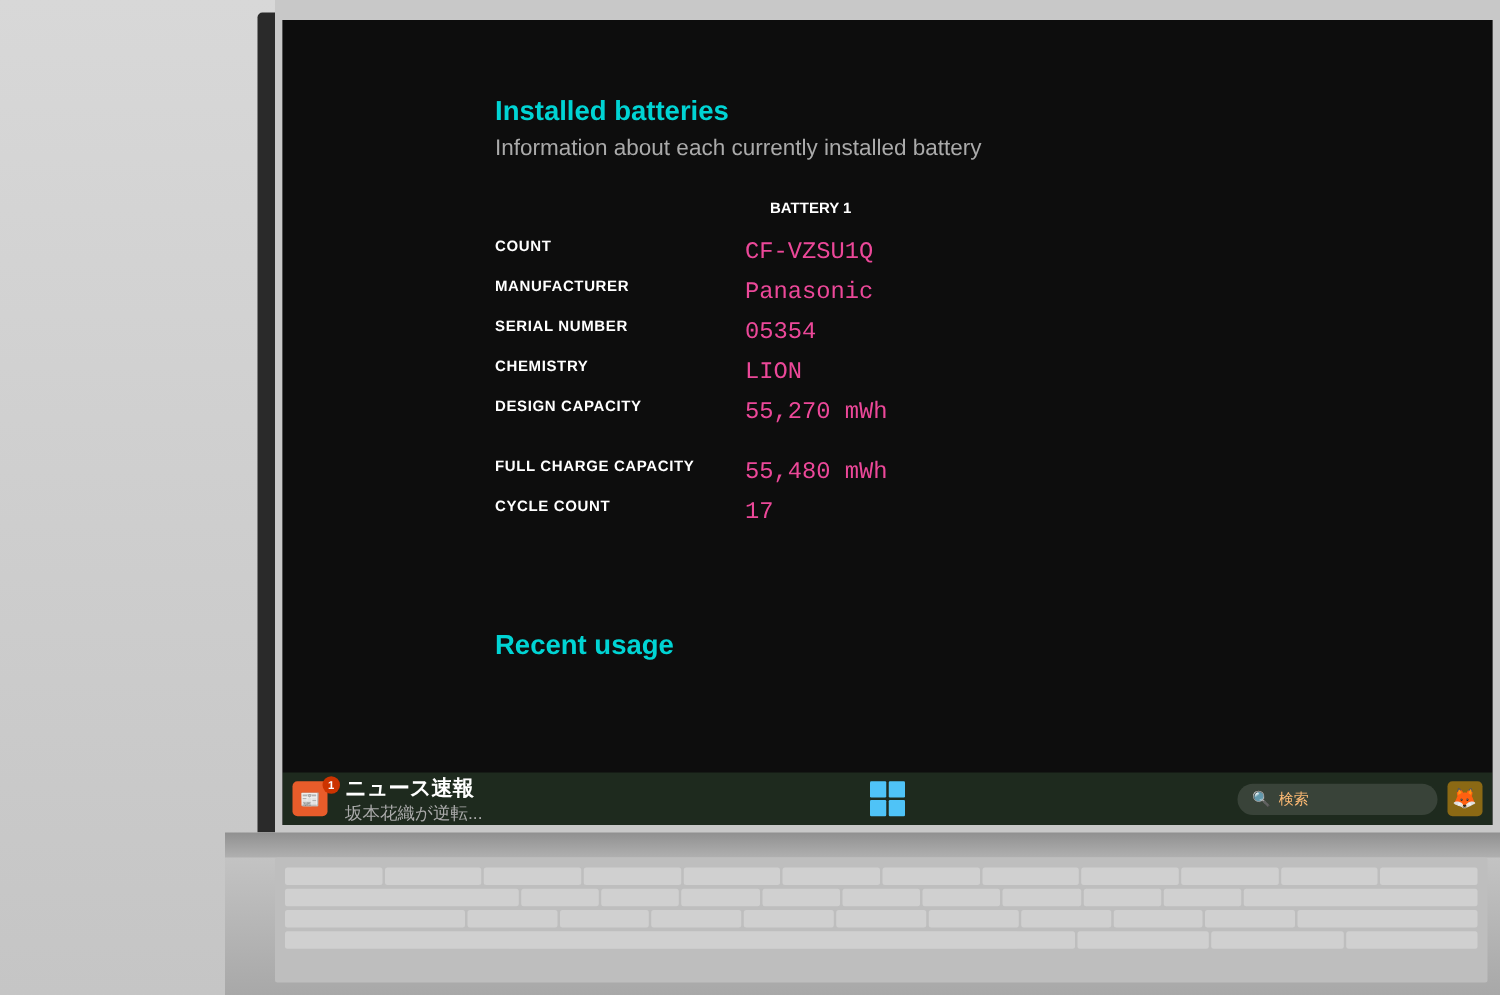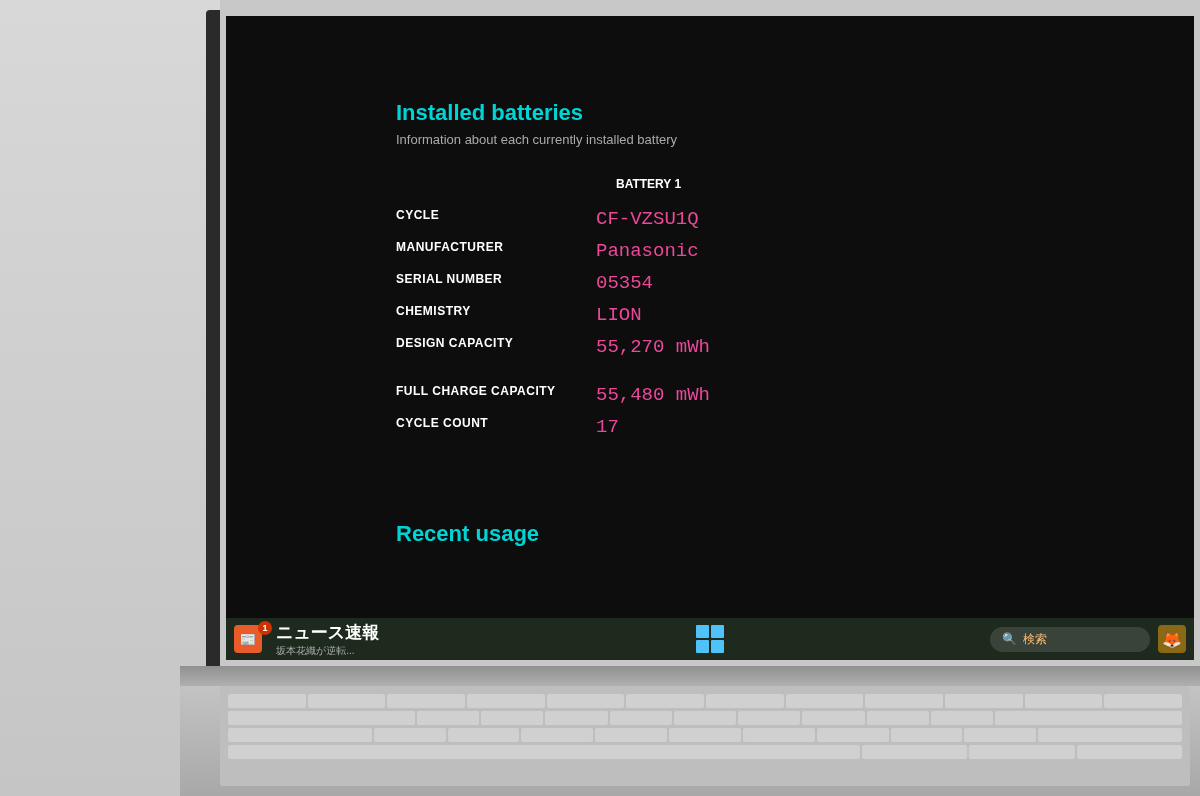--- a/index.html
+++ b/index.html
@@ -33,25 +33,24 @@
       bottom: 42px;
       background: #0d0d0d;
       padding: 60px 30px 30px 170px;
     }
 
     .section-title {
       font-size: 22px;
       font-weight: 600;
       color: #00d4d4;
       margin-bottom: 6px;
-      margin-top: 24px;
     }
 
     .section-subtitle {
-      font-size: 13px;
+      font-size: 18px;
       color: #aaaaaa;
       margin-bottom: 30px;
     }
 
     
     .battery-table {
       width: 100%;
       max-width: 520px;
       border-collapse: collapse;
       margin-bottom: 78px;
@@ -124,21 +123,21 @@
       flex-direction: column;
     }
 
     .news-label {
       font-size: 17px;
       color: #ffffff;
       font-weight: 600;
     }
 
     .news-sub {
-      font-size: 10px;
+      font-size: 14px;
       color: #aaaaaa;
     }
 
     .taskbar-center {
       display: flex;
       align-items: center;
       gap: 10px;
       position: absolute;
       left: 50%;
       transform: translateX(-50%);
@@ -283,21 +282,21 @@
       <div class="section-subtitle">Information about each currently installed battery</div>
 
       <table class="battery-table">
         <tbody>
             <tr class="battery-header-row">
           <td class="label-col"></td>
           <td class="battery-num">BATTERY 1</td>
         </tr>
 
         <tr class="data-row">
-          <td class="label-col">CYCLE</td>
+          <td class="label-col">COUNT</td>
           <td class="value-col">CF-VZSU1Q</td>
         </tr>
         <tr class="data-row">
           <td class="label-col">MANUFACTURER</td>
           <td class="value-col">Panasonic</td>
         </tr>
         <tr class="data-row">
           <td class="label-col">SERIAL NUMBER</td>
           <td class="value-col">05354</td>
         </tr>

